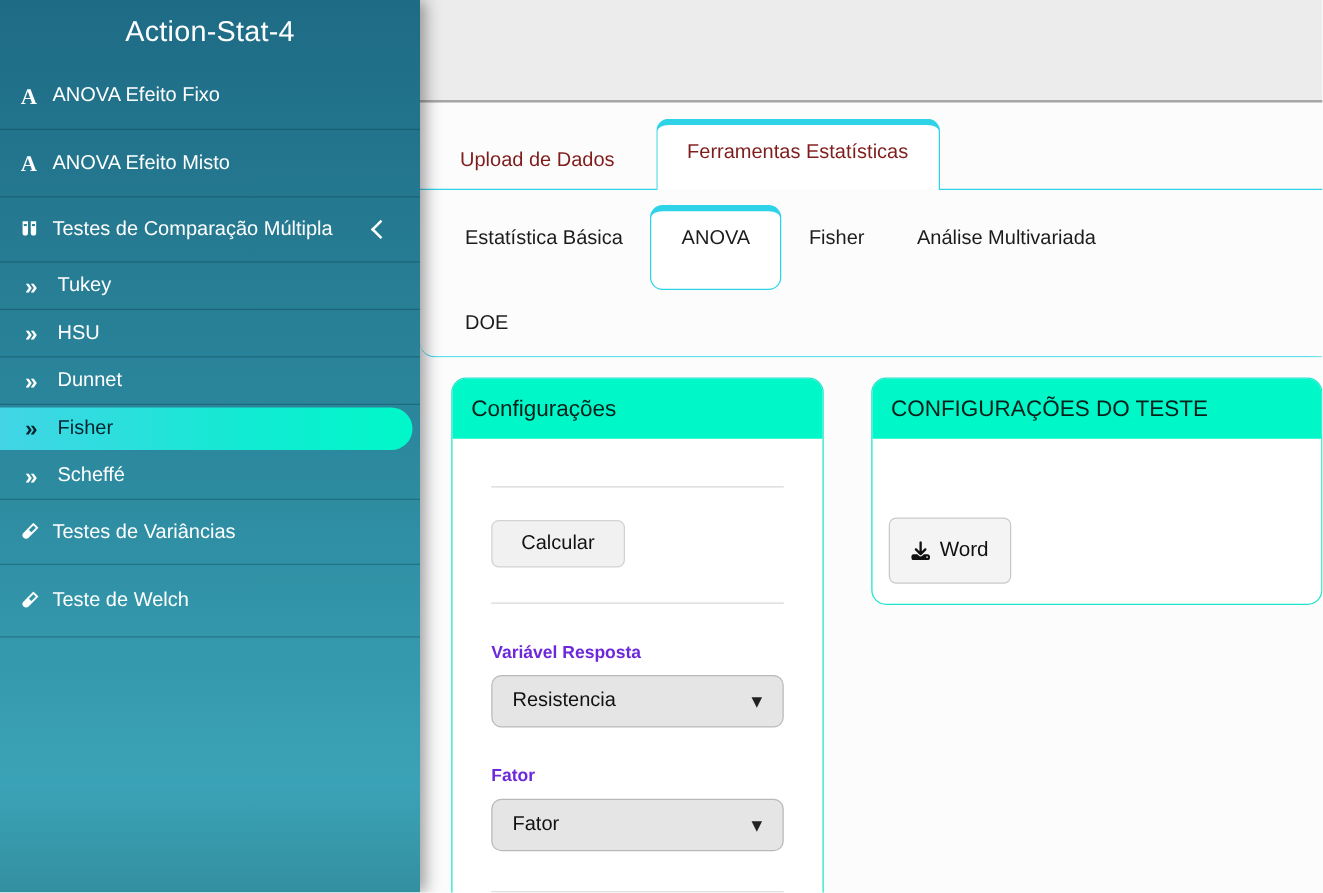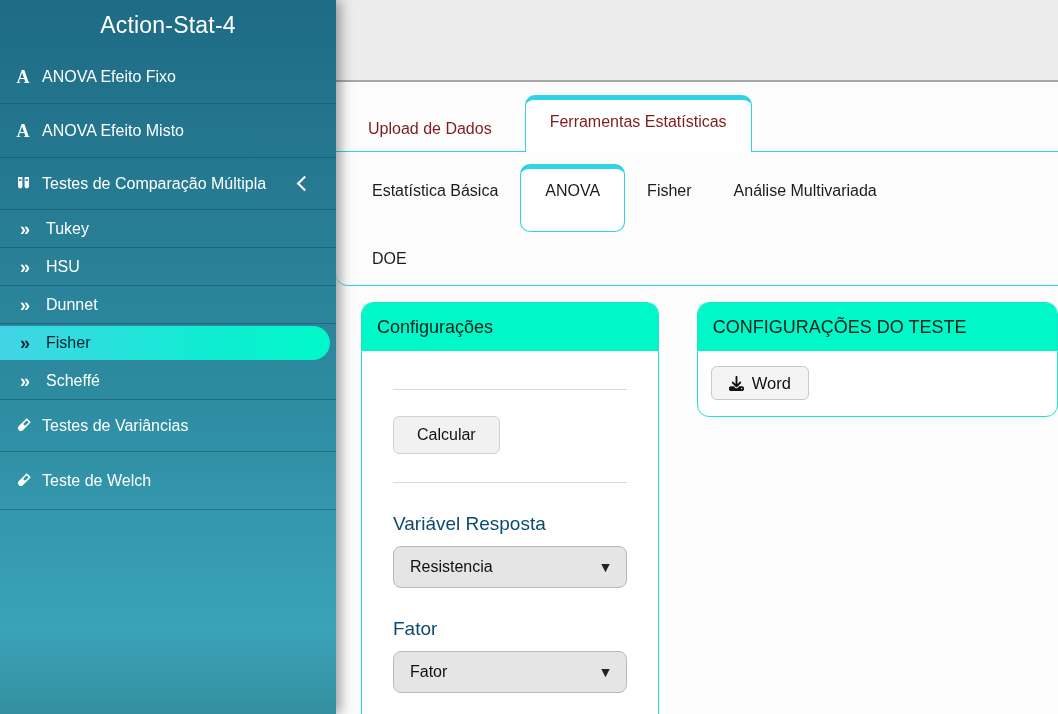--- a/index.html
+++ b/index.html
@@ -63,28 +63,28 @@
   .p-config{width:346px;height:470px;}
   .p-test{width:420px;}
   .panel-body{padding:0 31px;}
   hr.div{border:none;border-top:1px solid #d8d8d8;}
   .hr1{margin:38px 0 26px;}
   .hr2{margin:28px 0 0;}
   .hr3{margin:32px 0 0;}
   .btn{height:38px;padding:0 23px;font-size:16px;color:#111;background:#f1f1f1;
     border:1px solid #d2d2d2;border-radius:6px;cursor:pointer;
     font-family:"Liberation Sans","DejaVu Sans",sans-serif;}
-  .lbl{font-weight:normal;font-size:19px;color:#0c4a6e;margin:30px 0 11px;}
+  .lbl{font-weight:bold;font-size:14px;color:#6d28d9;margin:30px 0 11px;}
   .select{height:40px;border:1px solid #b9b9b9;border-radius:8px;display:flex;align-items:center;
     justify-content:space-between;padding:0 16px;font-size:16px;color:#111;cursor:pointer;background:#e5e5e5;}
   .caret{font-size:11px;color:#222;font-family:"DejaVu Sans",sans-serif;}
   .panel-body2{padding:15px 13px 16px;}
-  .btn-word{display:inline-flex;align-items:center;gap:8px;height:34px;padding:0 17px;
+  .btn-word{display:inline-flex;align-items:center;gap:8px;height:53px;padding:0 17px;
     font-size:16.5px;color:#111;background:#f4f4f4;border:1px solid #c9c9c9;border-radius:6px;cursor:pointer;
-    font-family:"Liberation Sans","DejaVu Sans",sans-serif;}
+    font-family:"Liberation Sans","DejaVu Sans",sans-serif;margin-top:48px;}
 </style>
 </head>
 <body>
 
 <div class="sidebar">
   <div class="s-title">Action-Stat-4</div>
 
   <div class="side-item lv1">
     <span class="ic fontA">A</span>
     <span>ANOVA Efeito Fixo</span>

